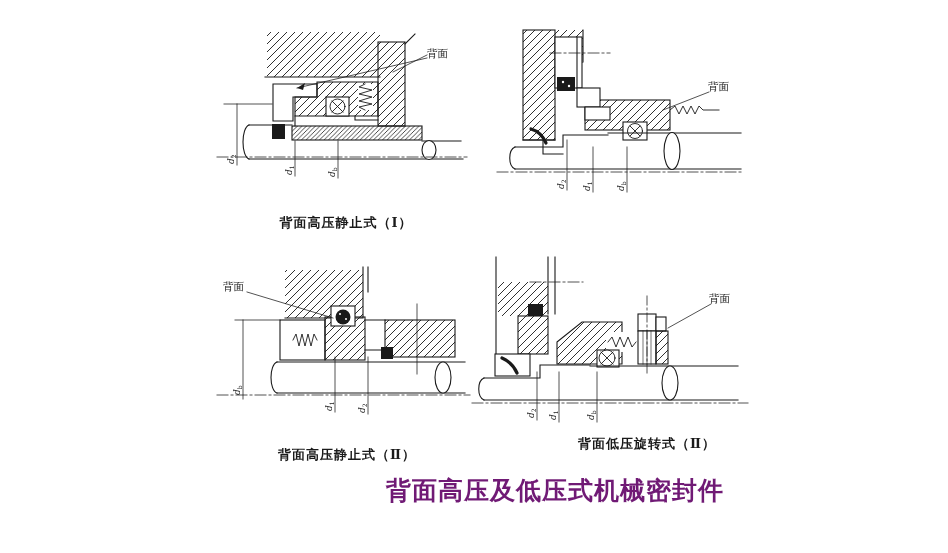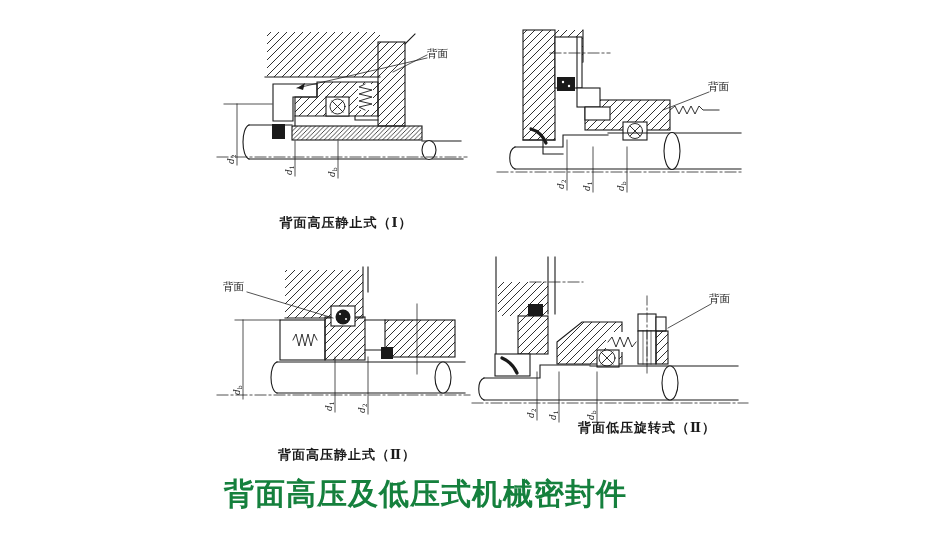--- a/index.html
+++ b/index.html
@@ -10,22 +10,22 @@
   }
   .stage{position:absolute;inset:0;text-decoration:underline;}
   svg.drw{position:absolute;overflow:visible;}
   .caption{
     position:absolute;width:220px;text-align:center;
     font-size:13px;font-weight:600;letter-spacing:1px;
     font-family:"DejaVu Serif","Liberation Serif",serif;
     color:#1a1a1a;white-space:nowrap;
   }
   .main-title{
-    position:absolute;left:224px;top:474px;width:500px;text-align:left;
-    font-size:30px;font-weight:600;letter-spacing:1px;color:#15803d;
+    position:absolute;left:224px;top:474px;width:500px;text-align:right;
+    font-size:25px;font-weight:600;letter-spacing:1px;color:#701a75;
     font-family:"DejaVu Sans","Liberation Sans",sans-serif;white-space:nowrap;
   }
   .ink{stroke:#1a1a1a;}
   text.callout{font-size:10.5px;fill:#1a1a1a;font-family:"DejaVu Serif","Liberation Serif",serif;}
   text.dim{font-size:9px;font-style:italic;fill:#1a1a1a;font-family:"DejaVu Serif","Liberation Serif",serif;}
   text.dim tspan.sub{font-size:6px;font-style:normal;}
 </style>
 </head>
 <body>
 
@@ -260,16 +260,16 @@
       <path d="M241,52 L198,76" stroke-width="0.75"></path>
       <g stroke-width="0.75">
         <path d="M67,120 L67,168 M89,120 L89,170 M127,120 L127,170"></path>
       </g>
     </g>
     <text class="callout" x="239" y="50">背面</text>
     <text class="dim" transform="translate(64,166) rotate(-90)"><tspan>d</tspan><tspan class="sub" dy="2">2</tspan></text>
     <text class="dim" transform="translate(86,168) rotate(-90)"><tspan>d</tspan><tspan class="sub" dy="2">1</tspan></text>
     <text class="dim" transform="translate(124,168) rotate(-90)"><tspan>d</tspan><tspan class="sub" dy="2">b</tspan></text>
   </svg>
-  <div class="caption" style="left:537px;top:419px">背面低压旋转式（Ⅱ）</div>
+  <div class="caption" style="left:537px;top:435px">背面低压旋转式（Ⅱ）</div>
 
   <div class="main-title">背面高压及低压式机械密封件</div>
 </div>
 
 </body></html>

